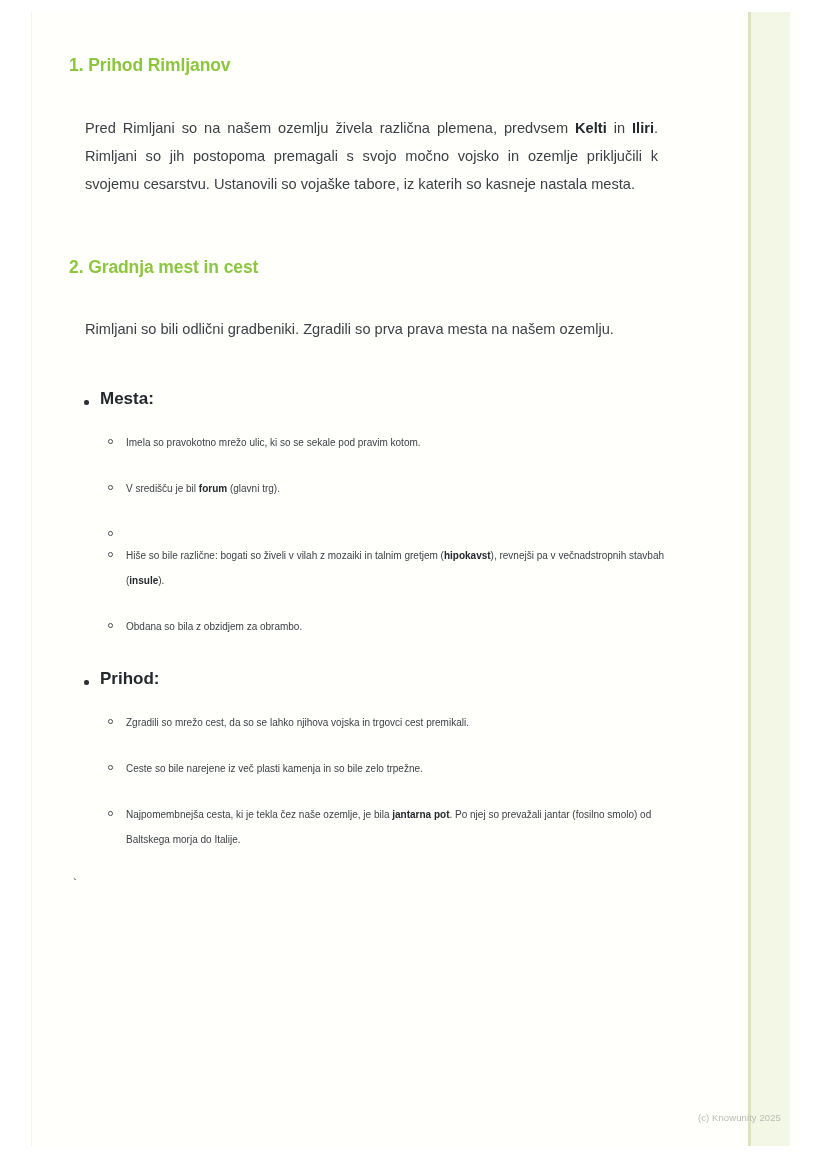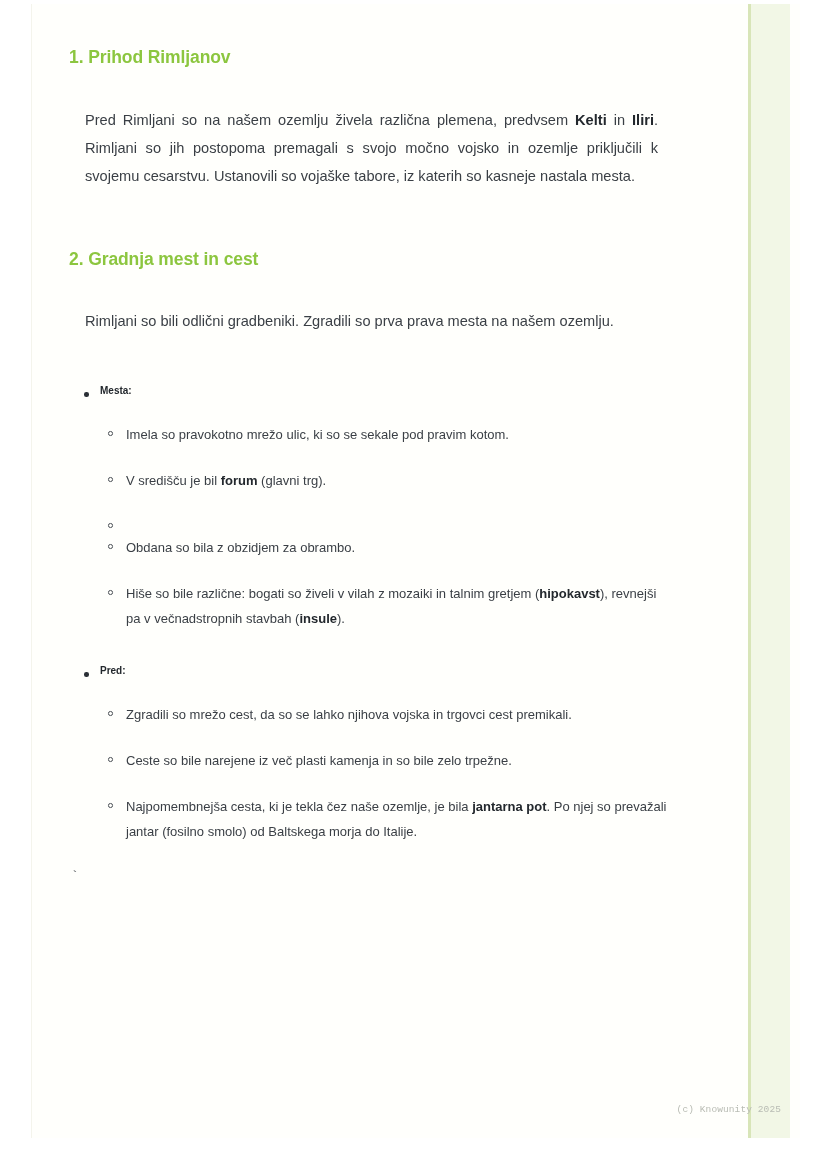--- a/index.html
+++ b/index.html
@@ -12,21 +12,21 @@
     height: 1171px;
     overflow: hidden;
     font-family: "Liberation Sans", sans-serif;
     -webkit-font-smoothing: antialiased;
   }
 
   
   .page {
     position: absolute;
     left: 31px;
-    top: 4px;
+    top: 12px;
     width: 769px;
     height: 1134px;
     background: #fffffc;
     box-sizing: border-box;
     border-left: 1px solid #f4f4ec;
     overflow: hidden;
   }
 
   
   .green-band {
@@ -87,36 +87,36 @@
   ul.lvl1 > li.lvl1-item > .bullet-disc {
     position: absolute;
     left: 15px;
     top: 41px;
     width: 4.5px;
     height: 4.5px;
     border-radius: 50%;
     background: #2a2f35;
   }
   .lvl1-label {
-    font-size: 10px;
+    font-size: 17px;
     line-height: 21px;
     font-weight: bold;
     color: #23282d;
   }
 
   ul.lvl2 {
     margin: 0;
     padding: 0;
     list-style: none;
   }
   ul.lvl2 > li.lvl2-item {
     position: relative;
     padding-left: 26px;
     padding-top: 21px;
-    font-size: 13px;
+    font-size: 10px;
     line-height: 25px;
     color: #3a3f45;
   }
   ul.lvl2 > li.lvl2-item > .bullet-ring {
     position: absolute;
     left: 8px;
     top: 30px;
     width: 4.6px;
     height: 4.6px;
     border-radius: 50%;
@@ -138,21 +138,20 @@
   
   .footer-credit {
     position: absolute;
     right: 19px;
     bottom: 22px;
     font-size: 9.5px;
     line-height: 12px;
     color: #b9bcb4;
     letter-spacing: 0.1px;
     white-space: nowrap;
-    font-family: Liberation Mono, monospace;
   }
 </style>
 </head>
 <body>
 
 <div class="page">
 
   <div class="green-band"></div>
 
   <div class="content">
@@ -175,32 +174,32 @@
           </li>
           <li class="lvl2-item">
             <span class="bullet-ring"></span>
             <span class="lvl2-inner"><span>V središču je bil </span><b>forum</b><span> (glavni trg).</span></span>
           </li>
           <li class="lvl2-item">
             <span class="bullet-ring"></span>
           </li>
           <li class="lvl2-item">
             <span class="bullet-ring"></span>
+            <span class="lvl2-inner"><span>Hiše so bile različne: bogati so živeli v vilah z mozaiki in talnim gretjem (</span><b>hipokavst</b><span>), revnejši pa v večnadstropnih stavbah (</span><b>insule</b><span>).</span></span>
+          </li>
+          <li class="lvl2-item">
+            <span class="bullet-ring"></span>
             <span class="lvl2-inner"><span>Obdana so bila z obzidjem za obrambo.</span></span>
-          </li>
-          <li class="lvl2-item">
-            <span class="bullet-ring"></span>
-            <span class="lvl2-inner"><span>Hiše so bile različne: bogati so živeli v vilah z mozaiki in talnim gretjem (</span><b>hipokavst</b><span>), revnejši pa v večnadstropnih stavbah (</span><b>insule</b><span>).</span></span>
           </li>
         </ul>
       </li>
 
       <li class="lvl1-item">
         <span class="bullet-disc"></span>
-        <span class="lvl1-label">Pred:</span>
+        <span class="lvl1-label">Prihod:</span>
         <ul class="lvl2">
           <li class="lvl2-item">
             <span class="bullet-ring"></span>
             <span class="lvl2-inner"><span>Zgradili so mrežo cest, da so se lahko njihova vojska in trgovci cest premikali.</span></span>
           </li>
           <li class="lvl2-item">
             <span class="bullet-ring"></span>
             <span class="lvl2-inner"><span>Ceste so bile narejene iz več plasti kamenja in so bile zelo trpežne.</span></span>
           </li>
           <li class="lvl2-item">

